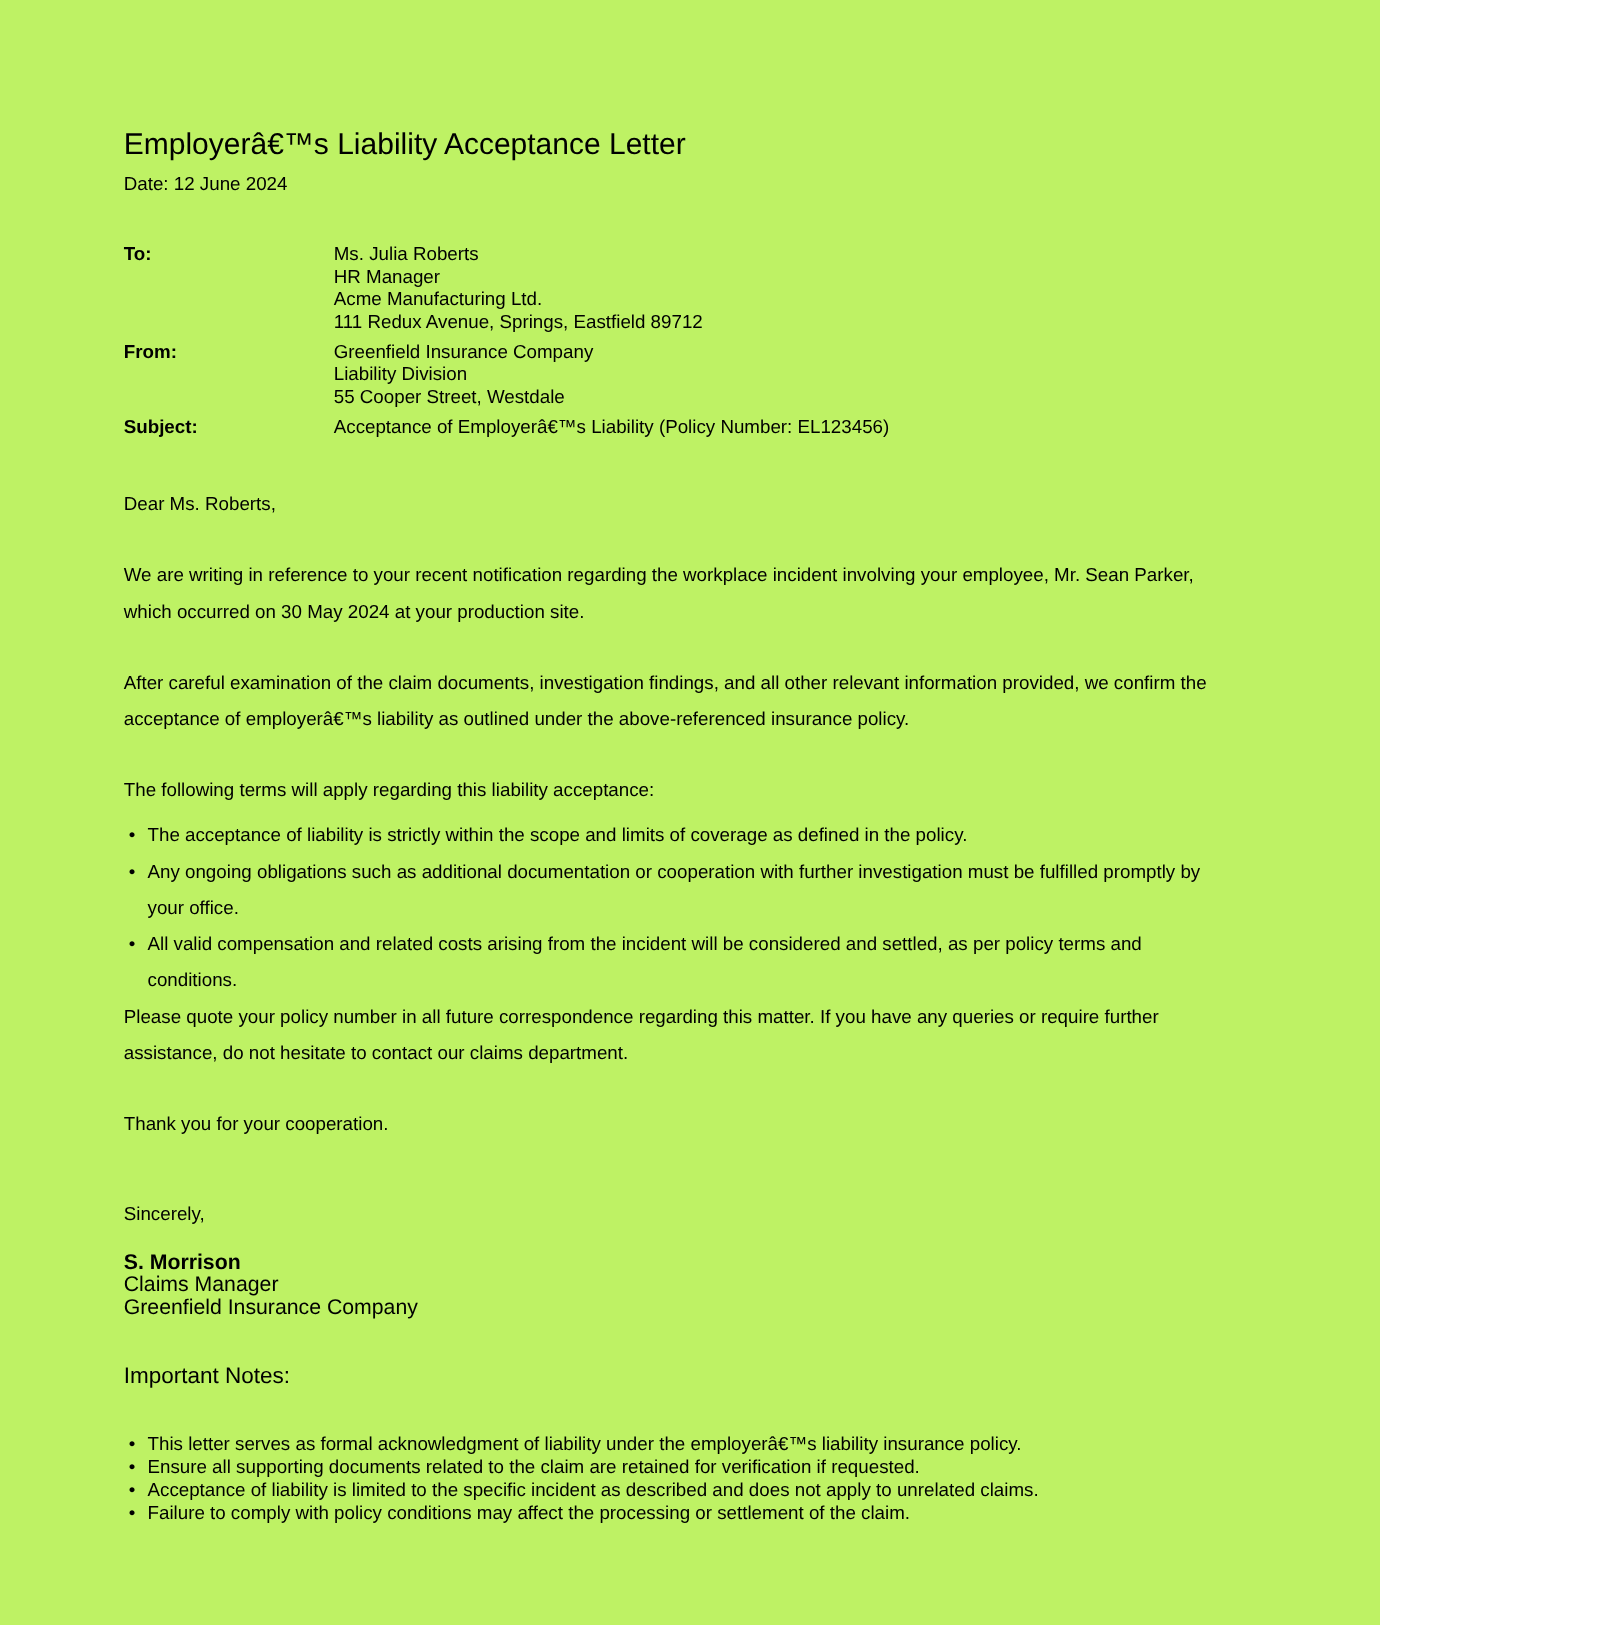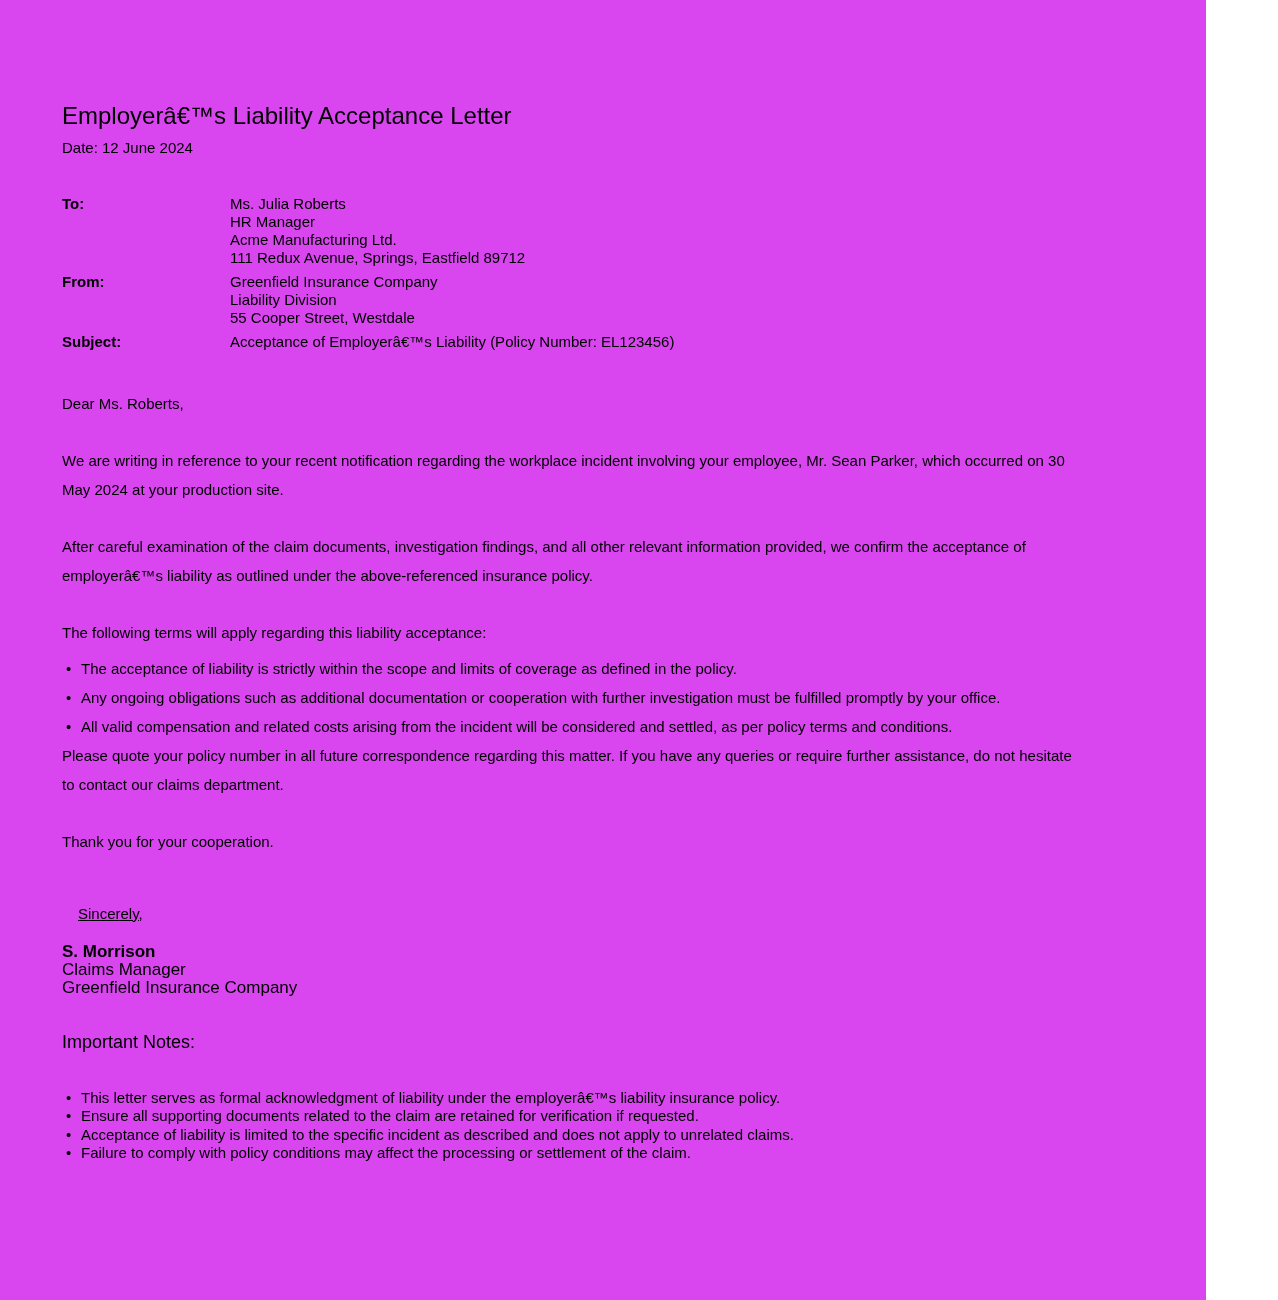--- a/index.html
+++ b/index.html
@@ -4,25 +4,25 @@
 <style>
   html, body {
     margin: 0;
     padding: 0;
     background: #ffffff;
     color: #000000;
     font-family: "Liberation Sans", sans-serif;
   }
   .page {
     position: relative;
-    width: 1206px;
+    width: 1104px;
     min-height: 1300px;
     box-sizing: border-box;
-    background: #d946ef;
-    padding: 102px 120px 40px 62px;
+    background: #bef264;
+    padding: 102px 120px 40px 99px;
   }
   .doc-title {
     font-size: 24px;
     font-weight: 400;
     line-height: 1.2;
     margin: 0;
   }
   .date-line {
     font-size: 15px;
     line-height: 18px;
@@ -62,21 +62,21 @@
     line-height: 29px;
   }
   .terms-list li::before {
     content: "\2022";
     position: absolute;
     left: 4px;
     top: 0;
   }
   .closing-para { margin: 0; }
   .thanks { margin: 28px 0 0 0; }
-  .signoff { margin: 43px 0 0 16px; text-decoration: underline; }
+  .signoff { margin: 43px 0 0 0; }
   .signature {
     margin-top: 15px;
     font-size: 17px;
     line-height: 18px;
   }
   .signature .sig-name { font-weight: 700; }
   .notes-heading {
     font-size: 18px;
     font-weight: 400;
     margin: 34px 0 0 0;

